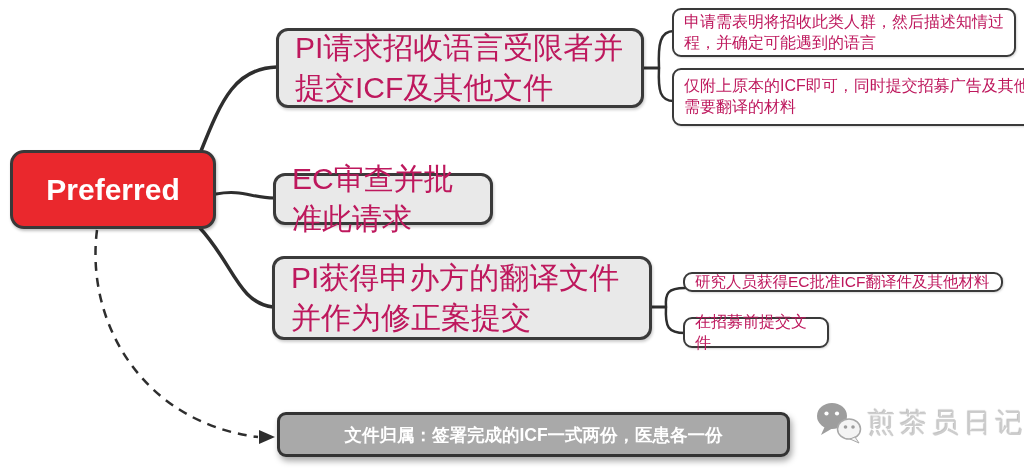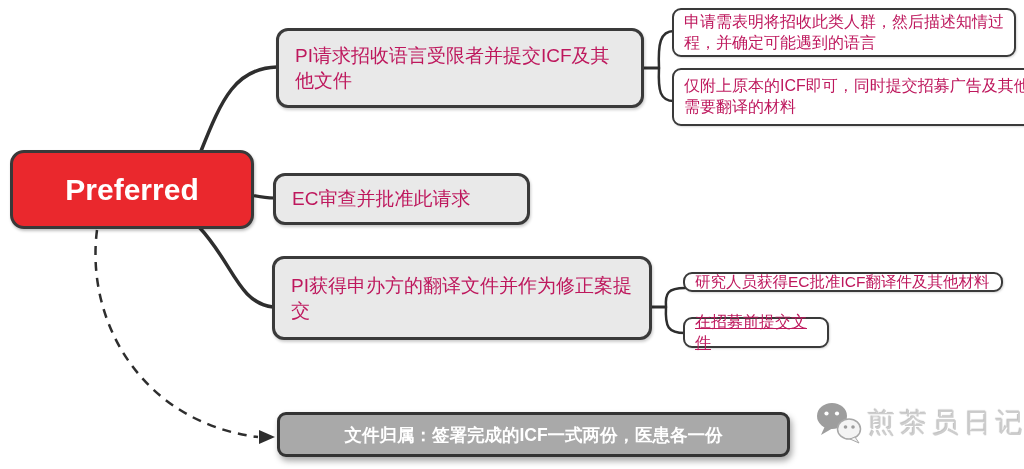--- a/index.html
+++ b/index.html
@@ -7,43 +7,43 @@
     position:relative;width:1024px;height:469px;background:#ffffff;overflow:hidden;
     font-family:"Liberation Sans","DejaVu Sans",sans-serif;
   }
   .edges{position:absolute;left:0;top:0;width:1024px;height:469px;z-index:1;}
   .node{
     position:absolute;z-index:2;box-sizing:border-box;
     display:flex;align-items:center;
     color:#be185d;
   }
   .root{
-    left:10px;top:150px;width:244px;height:79px;
+    left:10px;top:150px;width:206px;height:79px;
     background:#ea282d;border:3px solid #393939;border-radius:14px;
     color:#ffffff;font-size:30px;font-weight:bold;
     justify-content:center;text-align:center;
     box-shadow:1px 2px 3px rgba(0,0,0,0.25);
   }
   .branch{
     background:#e9e9e9;border:3px solid #3a3a3a;border-radius:12px;
-    font-size:19px;line-height:1.32;padding:4px 16px;
+    font-size:30px;line-height:1.32;padding:4px 16px;
     box-shadow:1px 2px 3px rgba(0,0,0,0.2);
   }
   .b1{left:276px;top:28px;width:368px;height:80px;}
-  .b2{left:273px;top:173px;width:257px;height:52px;}
+  .b2{left:273px;top:173px;width:220px;height:52px;}
   .b3{left:272px;top:256px;width:380px;height:84px;}
   .child{
     background:#ffffff;border:2px solid #3a3a3a;border-radius:9px;
     font-size:16px;line-height:1.3;padding:3px 10px;
     box-shadow:1px 1px 2px rgba(0,0,0,0.15);
   }
   .c1{left:672px;top:8px;width:344px;height:49px;}
   .c2{left:672px;top:56px;width:402px;height:58px;margin-top:12px;}
   .c3{left:683px;top:272px;width:320px;height:20px;font-size:15.5px;}
-  .c4{left:683px;top:317px;width:146px;height:31px;text-decoration:underline;}
+  .c4{left:683px;top:317px;width:146px;height:31px;}
   .note{
     left:277px;top:412px;width:513px;height:45px;
     background:#a9a9a9;border:3px solid #333333;border-radius:9px;
     color:#ffffff;font-weight:bold;font-size:17.5px;
     justify-content:center;text-align:left;
     box-shadow:2px 4px 6px rgba(0,0,0,0.35);
   }
   .watermark{
     position:absolute;left:816px;top:402px;z-index:3;
     display:flex;align-items:center;gap:6px;

